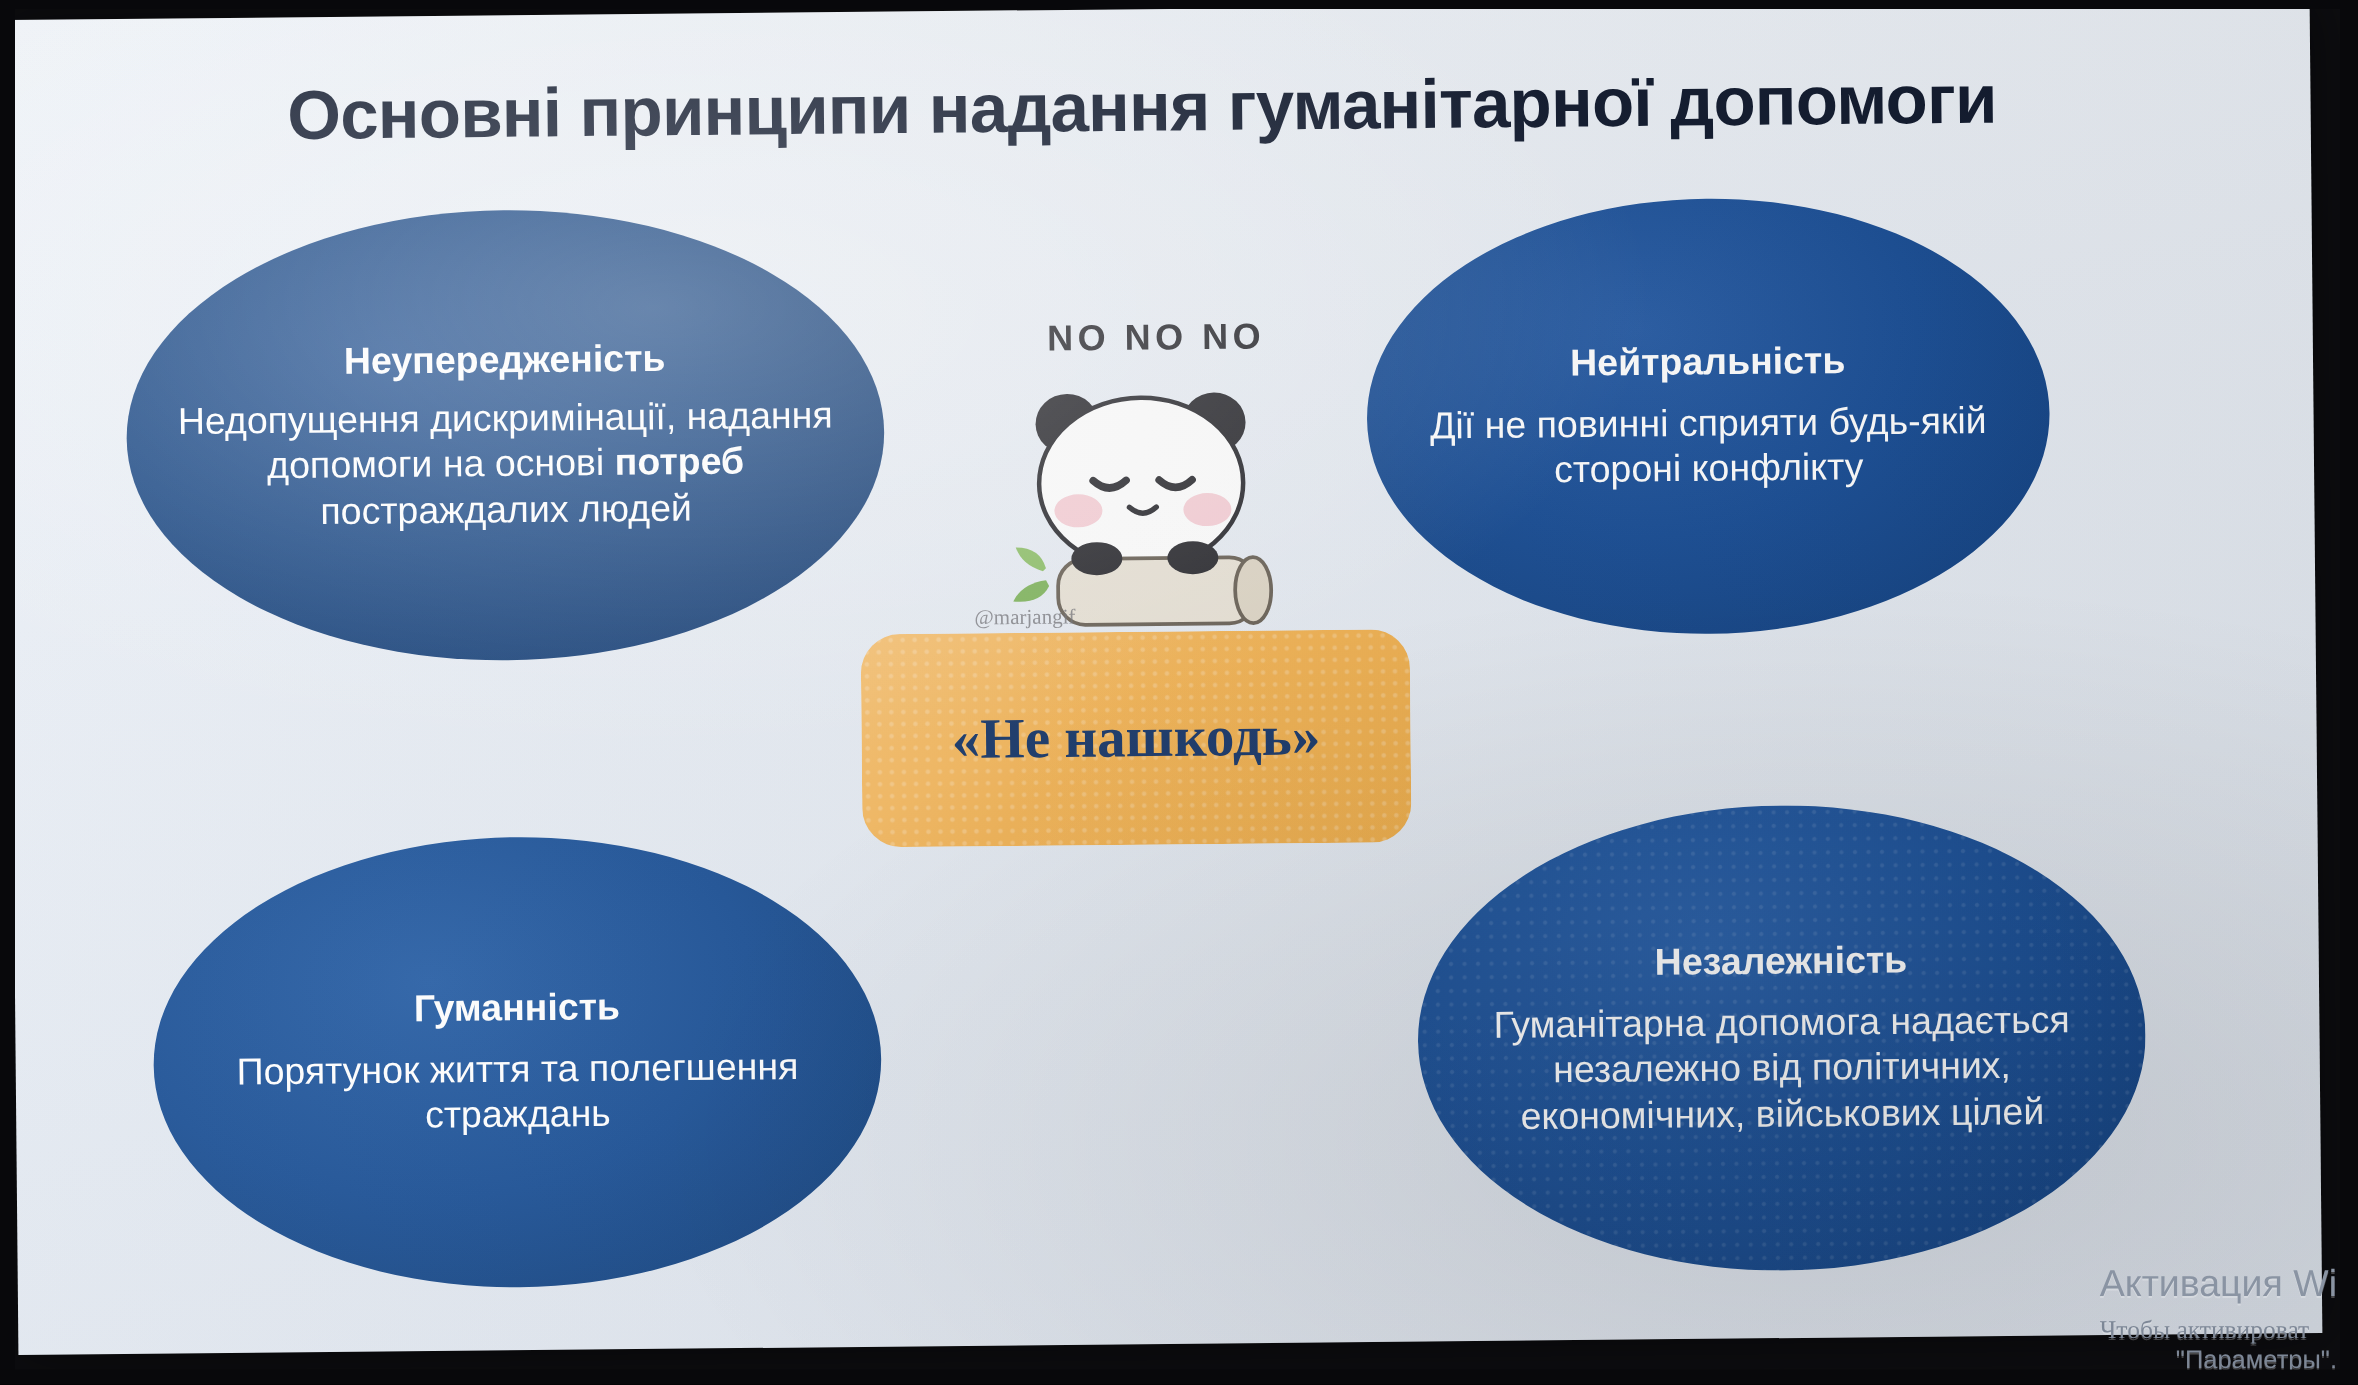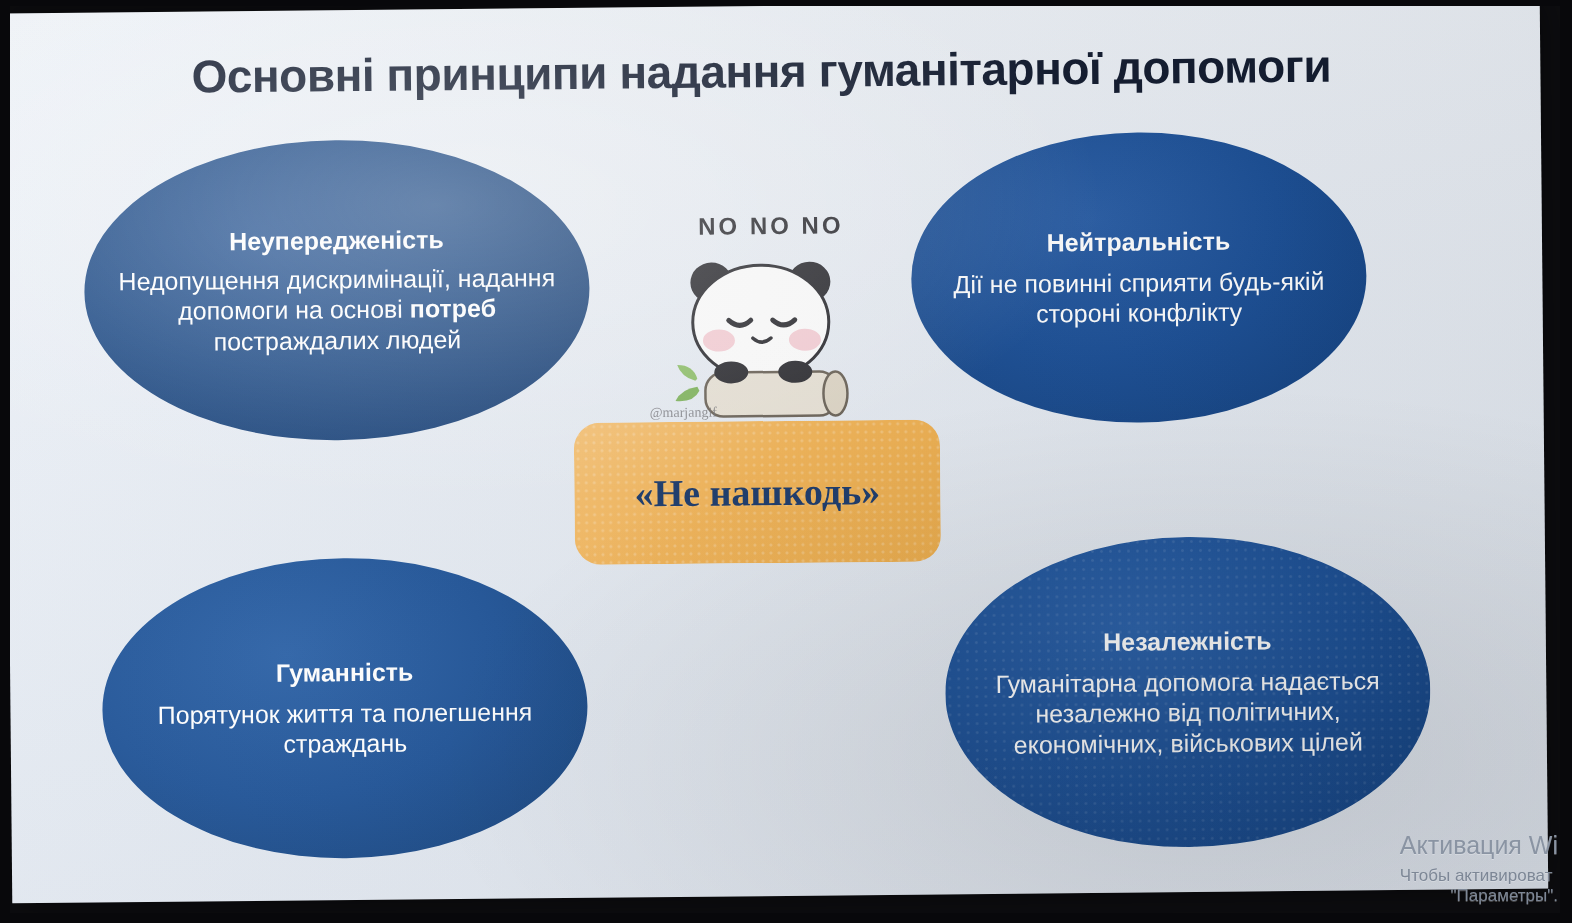--- a/index.html
+++ b/index.html
@@ -151,31 +151,31 @@
     font-family: "Liberation Serif", serif;
     font-size: 14px;
     color: #6d6d72;
     opacity: 0.75;
   }
 
   
   #activation {
     position: absolute;
     right: 14px;
-    bottom: 17px;
+    bottom: 6px;
     text-align: left;
     color: #7d8796;
     text-shadow: 0 1px 0 rgba(255,255,255,0.25);
   }
   #activation .line1 {
     font-size: 25px;
     color: #8a94a3;
     margin-bottom: 6px;
   }
-  #activation .line2 { font-size: 17px; }
+  #activation .line2 { font-size: 17px; font-family: Liberation Serif, serif; }
   #activation .line3 { font-size: 17px; text-align: right; }
 
   
   .bezel { position: absolute; background: #08080b; }
   #bz-top { left: 0; top: 0; width: 1572px; height: 6px; }
   #bz-left { left: 0; top: 0; width: 10px; height: 923px; }
   #bz-right { right: 0; top: 0; width: 12px; height: 923px; }
   #bz-bottom { left: 0; bottom: 0; width: 1572px; height: 10px; }
 </style>
 </head>

